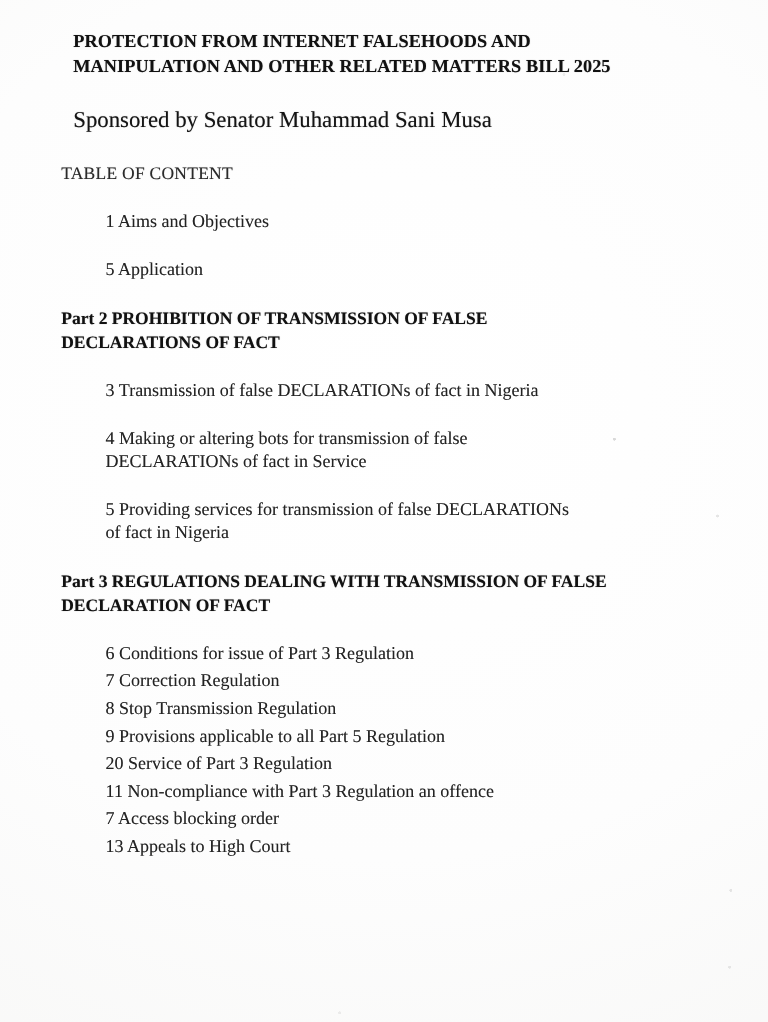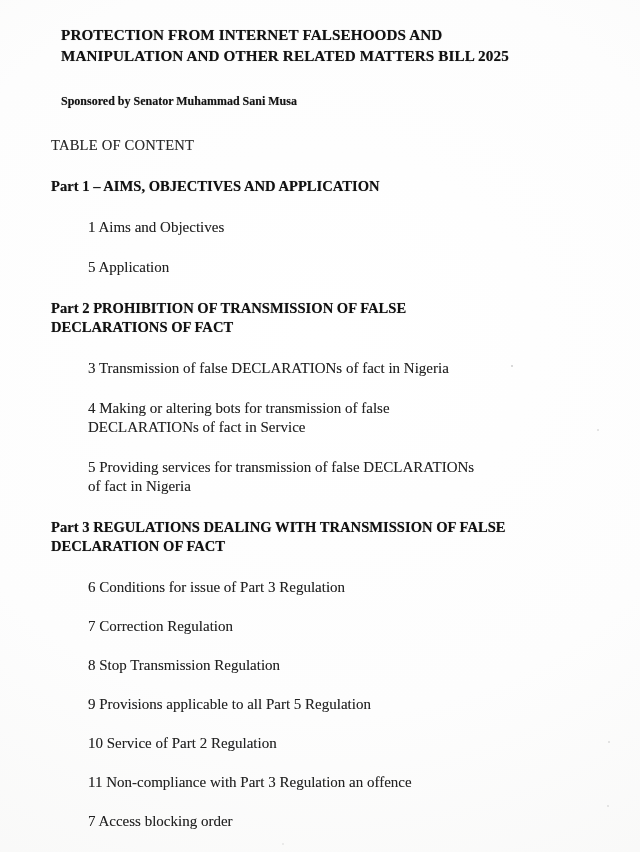--- a/index.html
+++ b/index.html
@@ -56,22 +56,22 @@
     line-height: 21px;
     letter-spacing: .1px;
     margin: 0 0 0 11px;
     color: #111;
     text-shadow: 0 0 .7px rgba(40,40,40,.55);
   }
   .doc-title .line { display: block; white-space: pre; }
 
   
   .sponsor {
-    font-weight: bold;
-    font-size: 12px;
+    font-weight: normal;
+    font-size: 19px;
     line-height: 20px;
     margin: 25px 0 0 11px;
     color: #141414;
     text-shadow: 0 0 .7px rgba(40,40,40,.5);
   }
 
   
   .toc-label {
     font-weight: normal;
     font-size: 14.6px;
@@ -97,42 +97,39 @@
   .entry {
     font-weight: normal;
     font-size: 15px;
     line-height: 19px;
     margin: 21px 0 0 38px;
     color: #232323;
     text-shadow: 0 0 .55px rgba(60,60,60,.4);
   }
   .entry .line { display: block; white-space: pre; }
 
-  .entry.tight { margin-top: 20px; }
+  .entry.tight { margin-top: 4px; }
 </style>
 </head>
 <body>
 
 <div class="page">
   <div class="speckle"></div>
 
   <div class="content">
 
     <h1 class="doc-title">
       <span class="line">PROTECTION FROM INTERNET FALSEHOODS AND</span>
       <span class="line">MANIPULATION AND OTHER RELATED MATTERS BILL 2025</span>
     </h1>
 
     <div class="sponsor">Sponsored by Senator Muhammad Sani Musa</div>
 
     <div class="toc-label">TABLE OF CONTENT</div>
 
-    <div class="part-heading">
-      <span class="line">Part 1 – AIMS, OBJECTIVES AND APPLICATION</span>
-    </div>
     <div class="entry">
       <span class="line">1 Aims and Objectives</span>
     </div>
     <div class="entry">
       <span class="line">5 Application</span>
     </div>
 
     <div class="part-heading">
       <span class="line">Part 2 PROHIBITION OF TRANSMISSION OF FALSE</span>
       <span class="line">DECLARATIONS OF FACT</span>
@@ -159,21 +156,21 @@
     <div class="entry tight">
       <span class="line">7 Correction Regulation</span>
     </div>
     <div class="entry tight">
       <span class="line">8 Stop Transmission Regulation</span>
     </div>
     <div class="entry tight">
       <span class="line">9 Provisions applicable to all Part 5 Regulation</span>
     </div>
     <div class="entry tight">
-      <span class="line">10 Service of Part 2 Regulation</span>
+      <span class="line">20 Service of Part 3 Regulation</span>
     </div>
     <div class="entry tight">
       <span class="line">11 Non-compliance with Part 3 Regulation an offence</span>
     </div>
     <div class="entry tight">
       <span class="line">7 Access blocking order</span>
     </div>
     <div class="entry tight">
       <span class="line">13 Appeals to High Court</span>
     </div>

